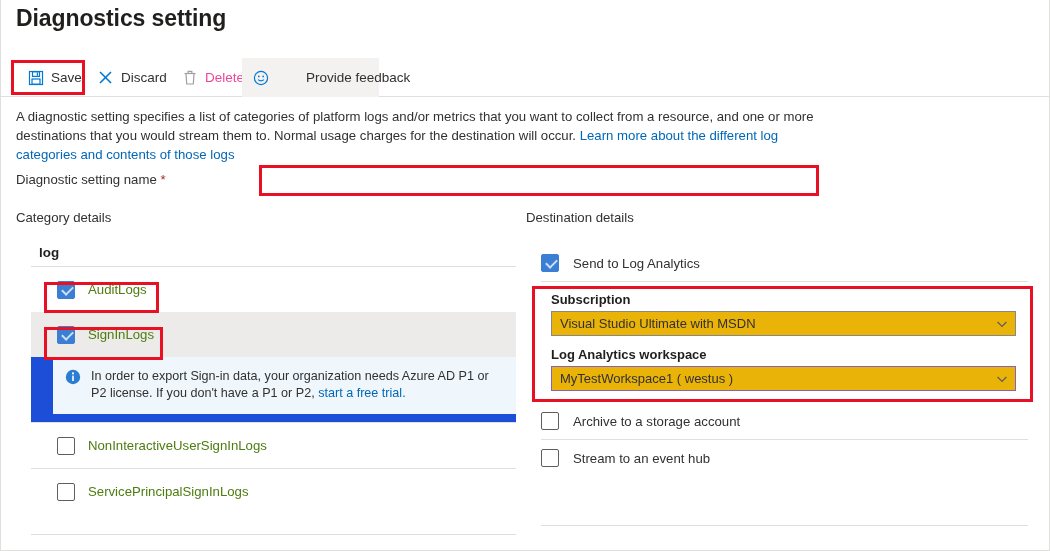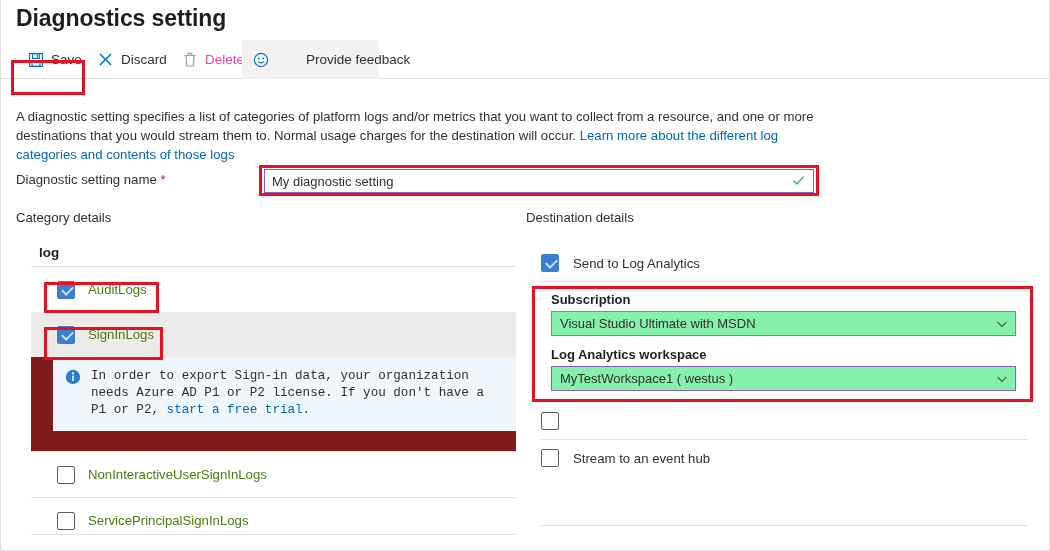--- a/index.html
+++ b/index.html
@@ -30,21 +30,21 @@
     left: 15px; top: 5px;
     font-size: 23px;
     font-weight: 600;
     color: #201f1e;
     letter-spacing: -0.1px;
   }
 
   
   .cmdbar {
     position: absolute;
-    left: 0; top: 40px;
+    left: 0; top: 58px;
     width: 1050px; height: 39px;
     border-bottom: 1px solid #e1dfdd;
     text-align: center;
   }
   .cmd {
     position: absolute;
     top: 0; height: 39px;
     display: flex; align-items: center;
     gap: 7px;
     padding: 0 10px;
@@ -165,23 +165,22 @@
     position: absolute;
     left: 4px; top: 4px;
     width: 9px; height: 5px;
     border-left: 2px solid #cfe0f5;
     border-bottom: 2px solid #cfe0f5;
     transform: rotate(-45deg);
   }
 
   
   .infowrap {
-    background: #7f1d1d;
-    padding: 0 0 20px 22px;
-    font-family: Liberation Mono, monospace;
+    background: #1d4ed8;
+    padding: 0 0 8px 22px;
   }
   .infobox {
     background: #eff6fc;
     display: flex;
     gap: 10px;
     padding: 11px 14px 12px 12px;
     font-size: 12.6px;
     line-height: 17px;
     color: #323130;
   }
@@ -206,21 +205,21 @@
   .dest-fields { padding: 10px 12px 12px 10px; }
   .fld-label {
     font-size: 13px; font-weight: 700;
     color: #201f1e;
     margin-bottom: 4px;
   }
   .fld-label.second { margin-top: 11px; }
   .dropdown {
     height: 25px;
     border: 1px solid #8a8886;
-    background: #86efac;
+    background: #eab308;
     display: flex; align-items: center;
     padding: 0 7px 0 8px;
     font-size: 13px;
     color: #323130;
     cursor: pointer;
   }
   .dropdown.focused { border-color: #8661c5; }
   .dropdown .dval { flex: 1; }
   .chev { flex: 0 0 12px; width: 12px; height: 12px; }
 
@@ -286,28 +285,20 @@
 
   <div class="desc">
     <span>A diagnostic setting specifies a list of categories of platform logs and/or metrics that you want to collect from a resource, and one or more destinations that you would stream them to. Normal usage charges for the destination will occur. </span><a class="lnk">Learn more about the different log categories and contents of those logs</a>
   </div>
 
   <div class="name-label">
     <span>Diagnostic setting name</span>
     <span class="req">*</span>
   </div>
 
-  <div class="name-field">
-    <span class="val" title="My diagnostic setting">My diagnostic setting</span>
-    <span class="check-ok">
-      <svg width="13" height="13" viewBox="0 0 13 13">
-        <path d="M1.5 6.6 L4.8 10 L11.5 2.6" fill="none" stroke="#4caf50" stroke-width="1.4"></path>
-      </svg>
-    </span>
-  </div>
 
   <div class="sec-head" id="cat-head">Category details</div>
   <div class="sec-head" id="dest-head">Destination details</div>
 
   <div class="cat-panel">
     <div class="group-title">log</div>
 
     <div class="rowline"></div>
     <div class="cat-row">
       <span class="cb checked"></span>
@@ -371,20 +362,21 @@
         <span class="chev">
           <svg width="12" height="12" viewBox="0 0 12 12">
             <path d="M1.6 4 L6 8.4 L10.4 4" fill="none" stroke="#605e5c" stroke-width="1.3"></path>
           </svg>
         </span>
       </div>
     </div>
 
     <div class="dest-row">
       <span class="cb"></span>
+      <span class="lbl">Archive to a storage account</span>
     </div>
 
     <div class="dest-sep"></div>
 
     <div class="dest-row">
       <span class="cb"></span>
       <span class="lbl">Stream to an event hub</span>
     </div>
   </div>
 

